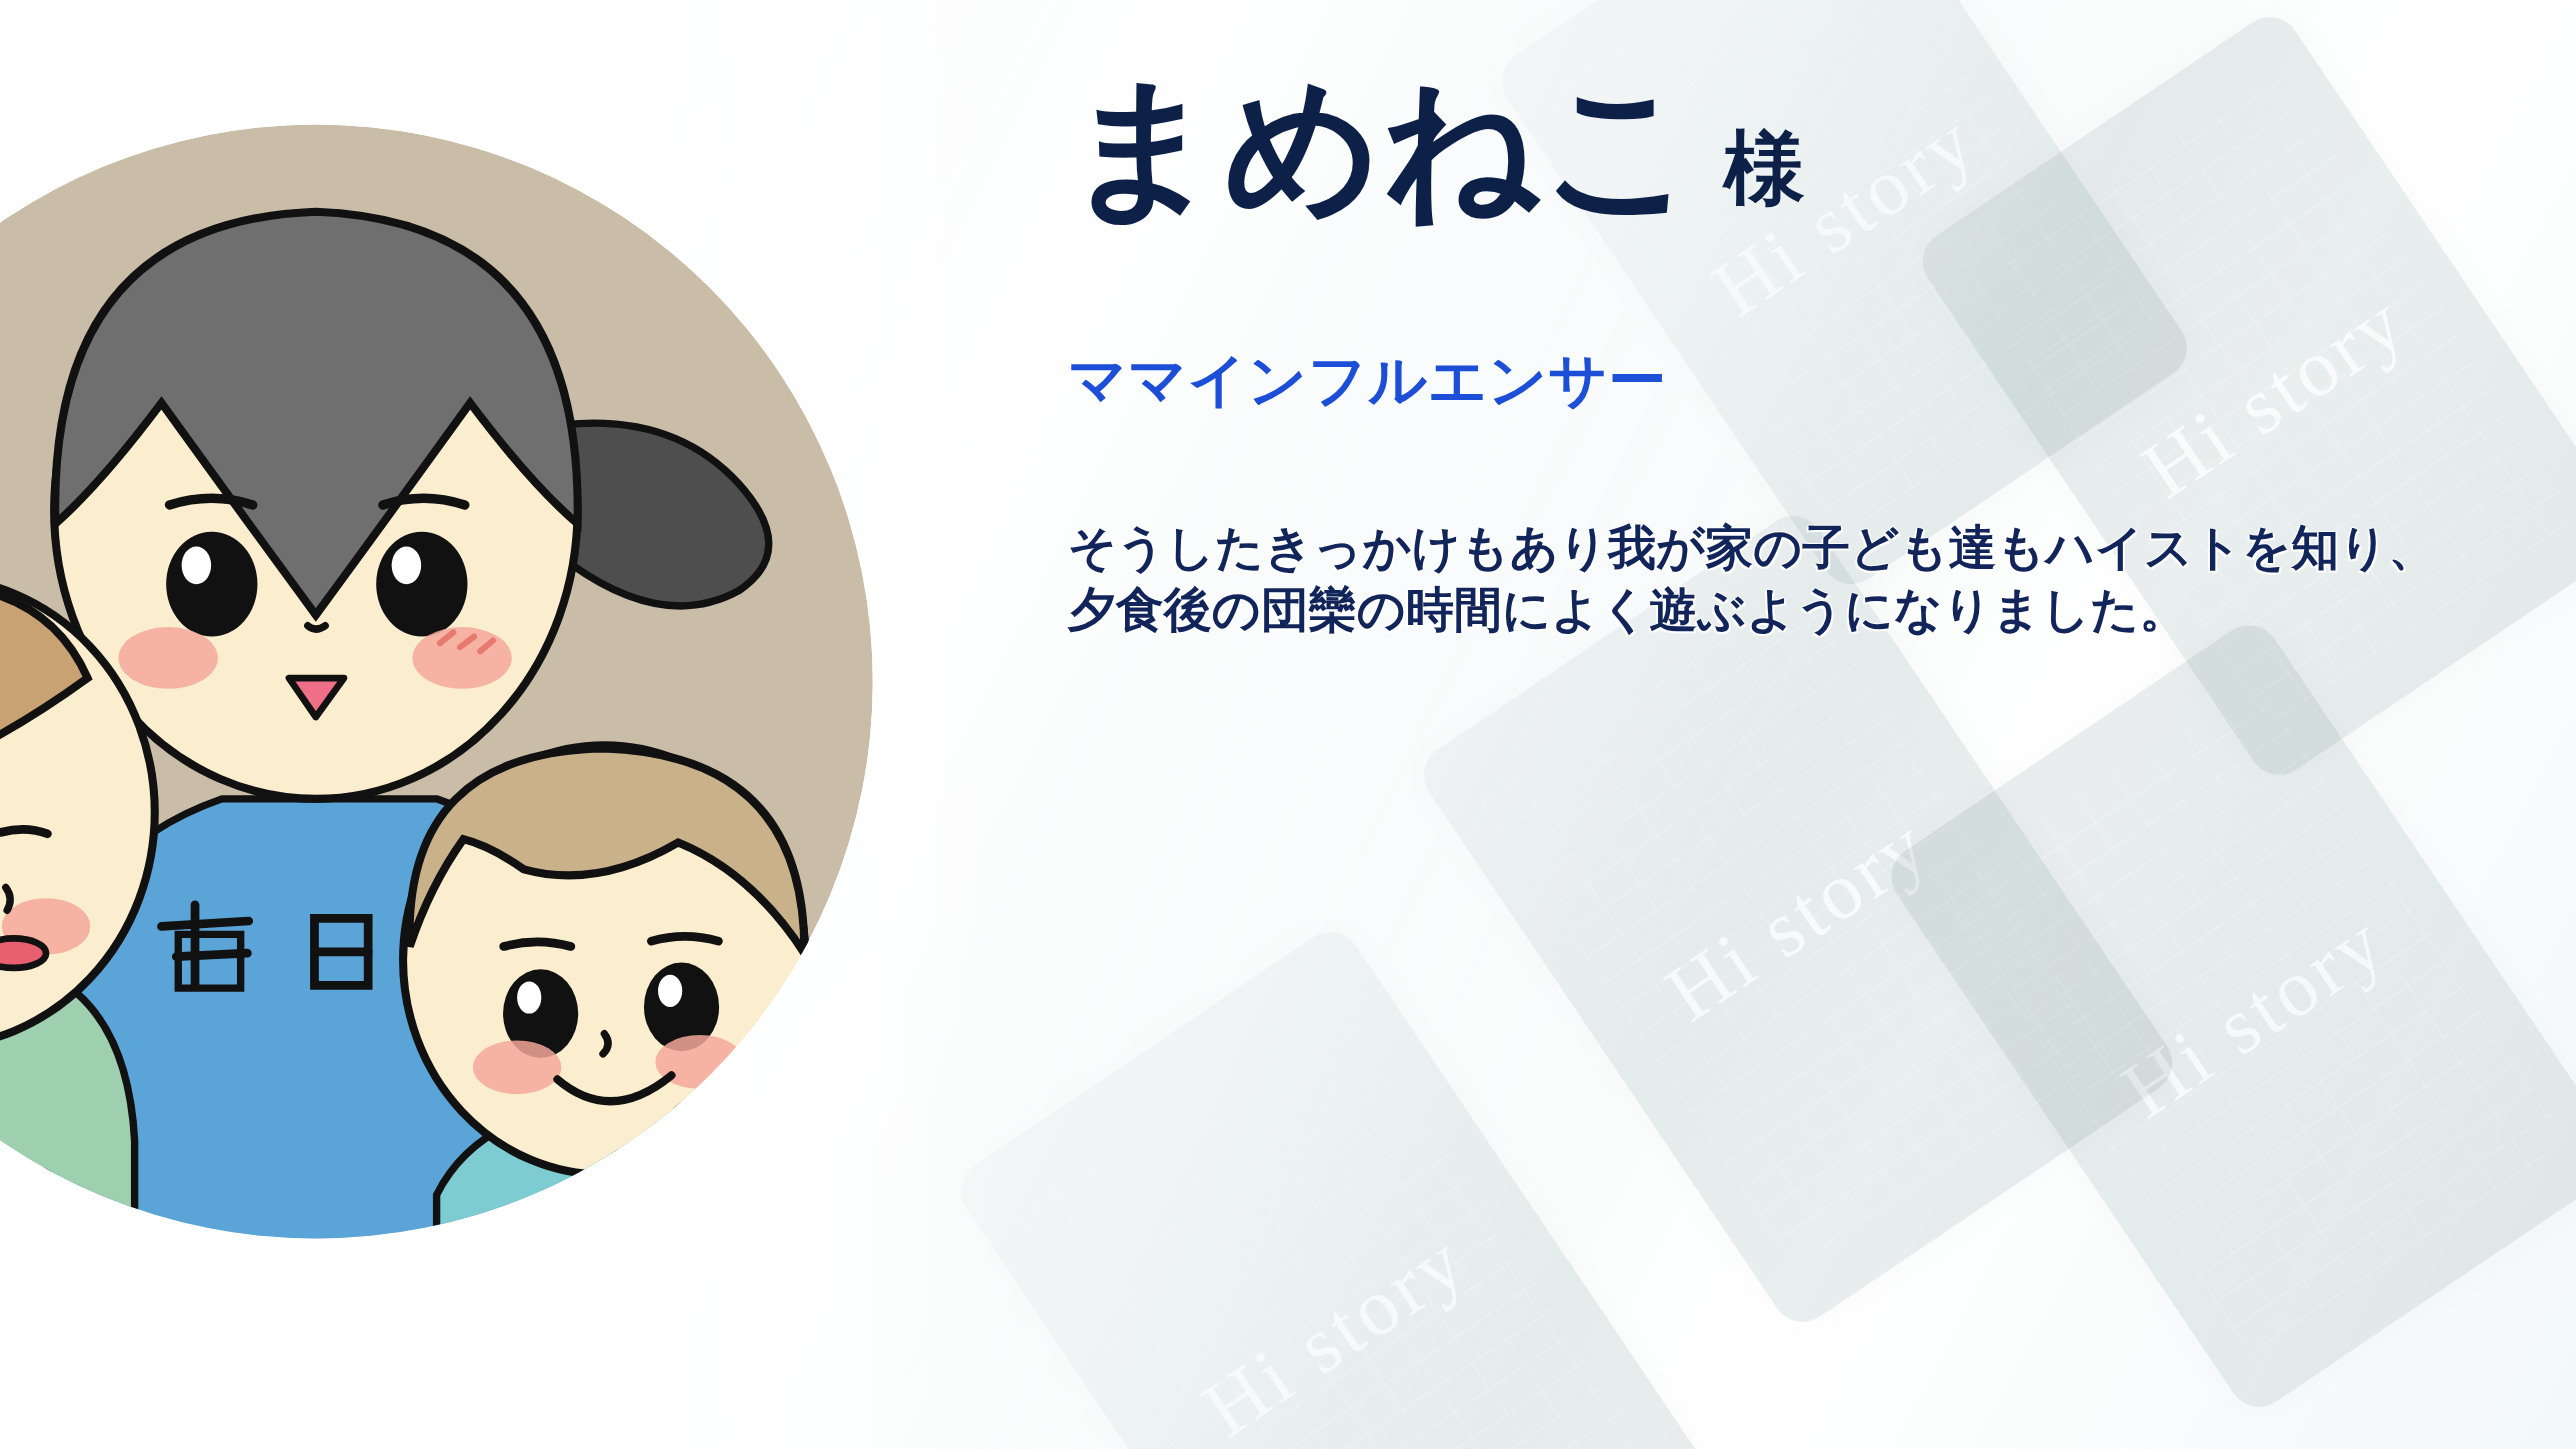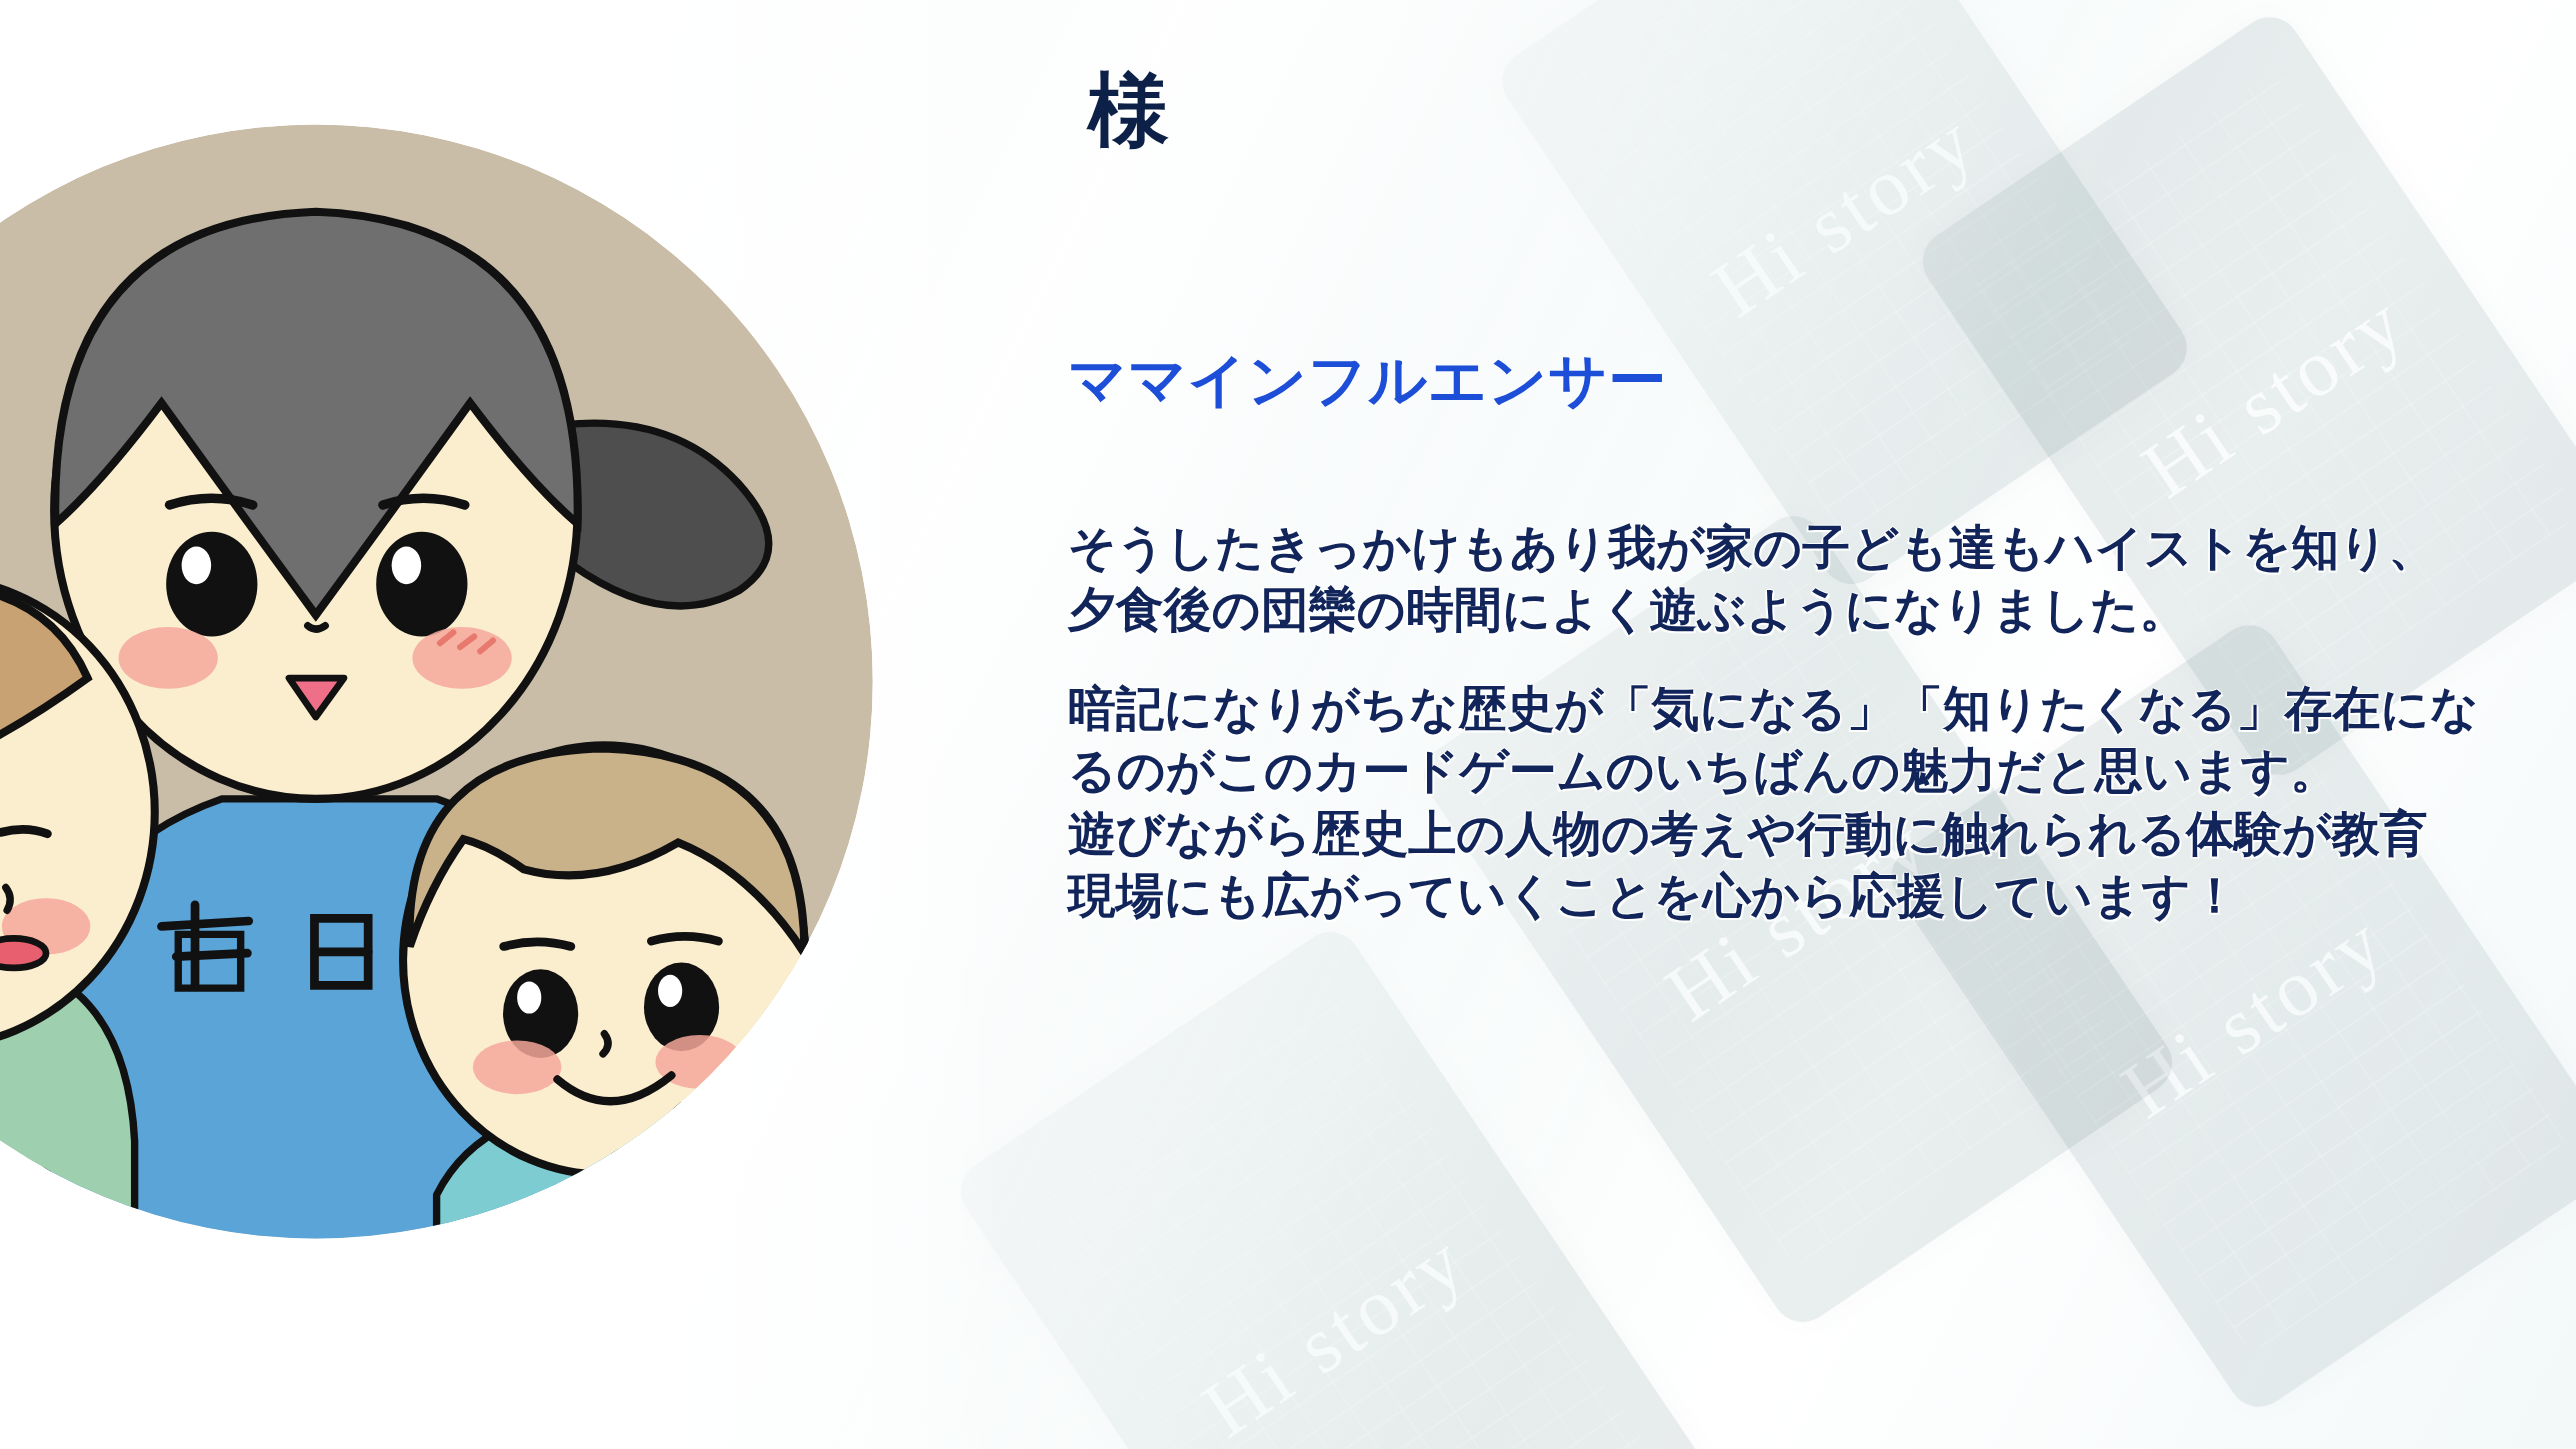--- a/index.html
+++ b/index.html
@@ -284,29 +284,26 @@
           <path d="M 1380 1470 Q 1430 1455 1445 1500 Q 1452 1545 1410 1558 Q 1372 1556 1368 1518 Z" fill="#fbeecf" stroke="#111" stroke-width="10"></path>
           <path d="M 1392 1480 L 1392 1548 M 1414 1478 L 1414 1550 M 1434 1486 L 1434 1544" stroke="#111" stroke-width="8" fill="none"></path>
         </g>
       </svg>
     </div>
   </div>
 
   <div class="content">
 
     <div class="headline-row">
+      <span class="headline-name">まめねこ</span>
       <span class="headline-hon">様</span>
     </div>
 
     <div class="subtitle">ママインフルエンサー</div>
 
     <div class="body-block">
       <p class="para">そうしたきっかけもあり我が家の子ども達もハイストを知り、
 夕食後の団欒の時間によく遊ぶようになりました。</p>
-      <p class="para">暗記になりがちな歴史が「気になる」「知りたくなる」存在にな
-るのがこのカードゲームのいちばんの魅力だと思います。
-遊びながら歴史上の人物の考えや行動に触れられる体験が教育
-現場にも広がっていくことを心から応援しています！</p>
     </div>
 
   </div>
 </div>
 
 
 </body></html>

